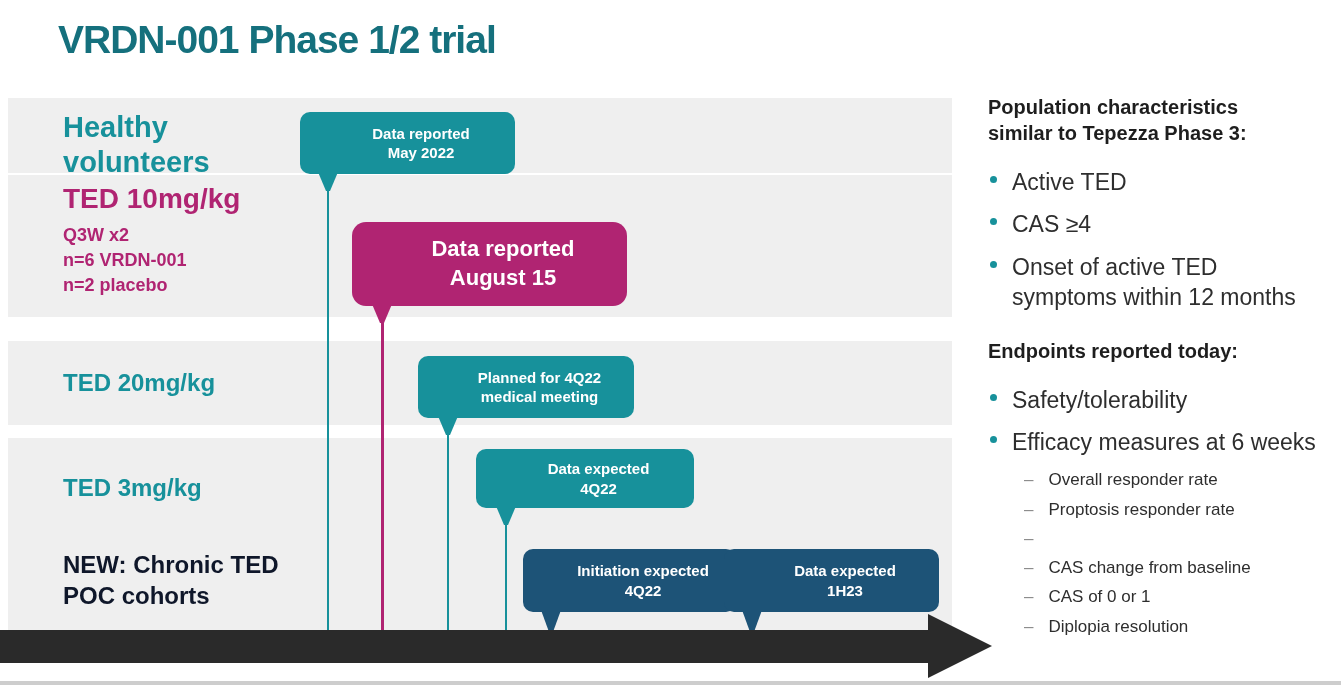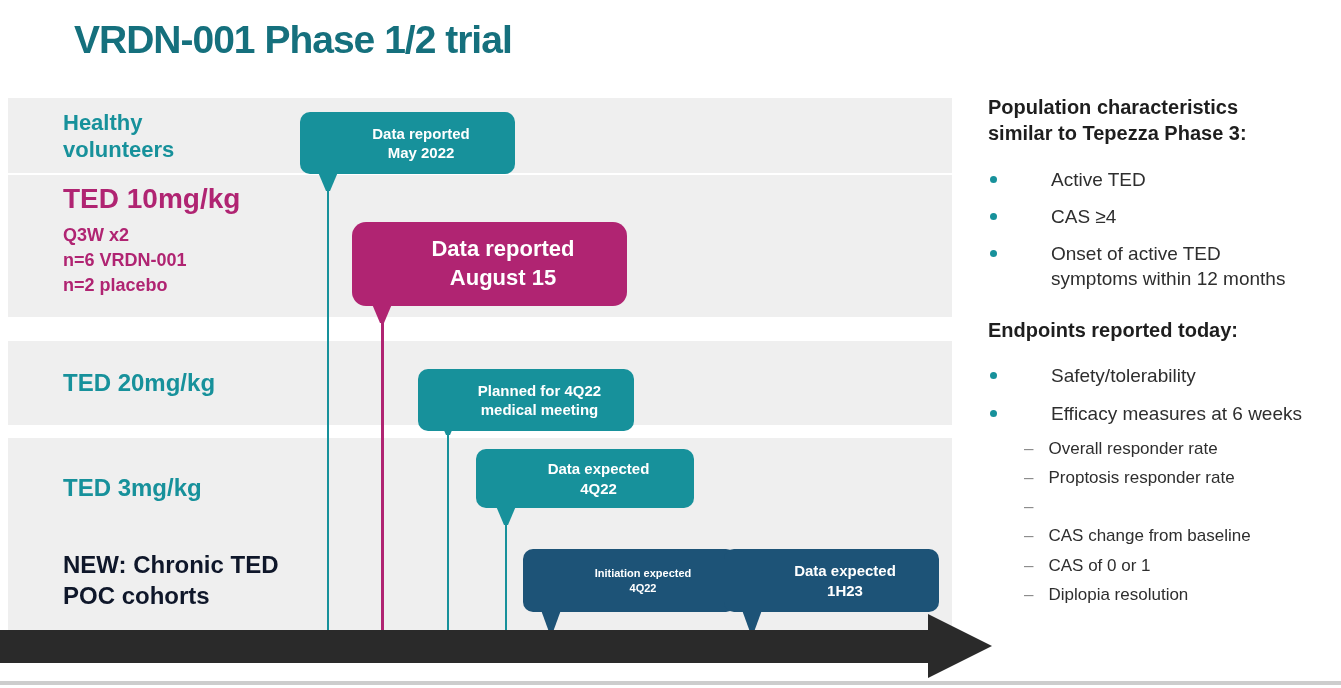--- a/index.html
+++ b/index.html
@@ -1,48 +1,48 @@
 <!DOCTYPE html>
 <html><head>
 <meta charset="utf-8">
 <style>
   html,body{margin:0;padding:0;background:#ffffff;}
   .slide{
     position:relative; width:1341px; height:688px; background:#ffffff;
     font-family:"Liberation Sans", sans-serif; overflow:hidden;
   }
   .title{
-    position:absolute; left:74px; top:18px;
+    position:absolute; left:58px; top:18px;
     font-size:39px; font-weight:700; color:#15707D; letter-spacing:-1px;
   }
   
   .band{position:absolute; left:8px; width:944px; background:#EFEFEF;}
   .band.r1{top:98px; height:75px;}
   .band.r2{top:175px; height:142px;}
   .band.r3{top:341px; height:84px;}
   .band.r4{top:438px; height:99px;}
   .band.r5{top:530px; height:100px;}
   .rowlabel{position:absolute; left:55px; font-weight:700; white-space:pre-line;}
-  .r1 .rowlabel{top:12px; font-size:22px; line-height:1.22; color:#17919B;}
+  .r1 .rowlabel{top:12px; font-size:29px; line-height:1.22; color:#17919B;}
   .r2 .main{top:8px; font-size:28px; color:#B02472; position:absolute; left:55px; font-weight:700;}
   .r2 .sub{top:48px; font-size:18px; line-height:1.38; color:#B02472; position:absolute; left:55px; font-weight:700; white-space:pre-line;}
   .r3 .rowlabel,.r4 .rowlabel{top:50%; transform:translateY(-50%); font-size:24px; color:#17919B;}
   .r5 .rowlabel{top:50%; transform:translateY(-50%); font-size:24px; line-height:1.3; color:#0f172a;}
   
   .bubble{
     position:absolute; border-radius:10px; color:#ffffff; font-weight:700;
     display:flex; align-items:center; justify-content:center; text-align:center;
     white-space:pre-line; line-height:1.3;padding-left:27px;
   }
   .teal-bg{background:#17919B;} .magenta-bg{background:#B02472;} .navy-bg{background:#1D5377;}
   .b1{left:300px; top:112px; width:188px; height:62px; font-size:15px;}
   .b2{left:352px; top:222px; width:248px; height:84px; font-size:22px; border-radius:14px;}
-  .b3{left:418px; top:356px; width:189px; height:62px; font-size:15px;margin-top:13px;}
+  .b3{left:418px; top:356px; width:189px; height:62px; font-size:15px;}
   .b4{left:476px; top:449px; width:191px; height:59px; font-size:15px;}
-  .b5{left:523px; top:549px; width:186px; height:63px; font-size:11px;}
+  .b5{left:523px; top:549px; width:186px; height:63px; font-size:15px;}
   .b6{left:724px; top:549px; width:188px; height:63px; font-size:15px;}
   
   .tail{position:absolute; width:20px; height:19px; clip-path:polygon(0 0,100% 0,60% 100%,40% 100%);}
   .t1{left:318px; top:172px;}
   .t2{left:372px; top:304px;}
   .t3{left:438px; top:416px;}
   .t4{left:496px; top:506px;}
   .t5{left:541px; top:610px; height:22px;}
   .t6{left:742px; top:610px; height:22px;}
   .cline{position:absolute; width:2px;}
@@ -58,21 +58,21 @@
     border-left:64px solid #2A2A2A;
   }
   .footer-bar{position:absolute; left:0; top:681px; width:1341px; height:4px; background:#CDCDCD;}
   
   .right-panel{position:absolute; left:988px; top:94px; width:352px; color:#2E2E2E;}
   .section-heading{
     font-size:20px; font-weight:700; color:#1E1E1E; line-height:1.32;
     margin:0 0 20px 0; white-space:pre-line;
   }
   .section-heading.second{margin-top:26px;}
-  .bullet{display:flex; margin-bottom:12px; font-size:19px; line-height:1.32; white-space:pre-line;gap:39px;}
+  .bullet{display:flex; margin-bottom:12px; font-size:23px; line-height:1.32; white-space:pre-line;}
   .dot{width:7px; height:7px; border-radius:50%; background:#17919B; margin:9px 15px 0 2px; flex:none;}
   .sublist{margin:2px 0 0 36px;}
   .sub{display:flex; font-size:17px; line-height:1.25; margin-bottom:8px;}
   .dash{color:#8A8A8A; margin-right:15px; flex:none;}
 </style>
 </head>
 <body>
 
 <div class="slide">
 

